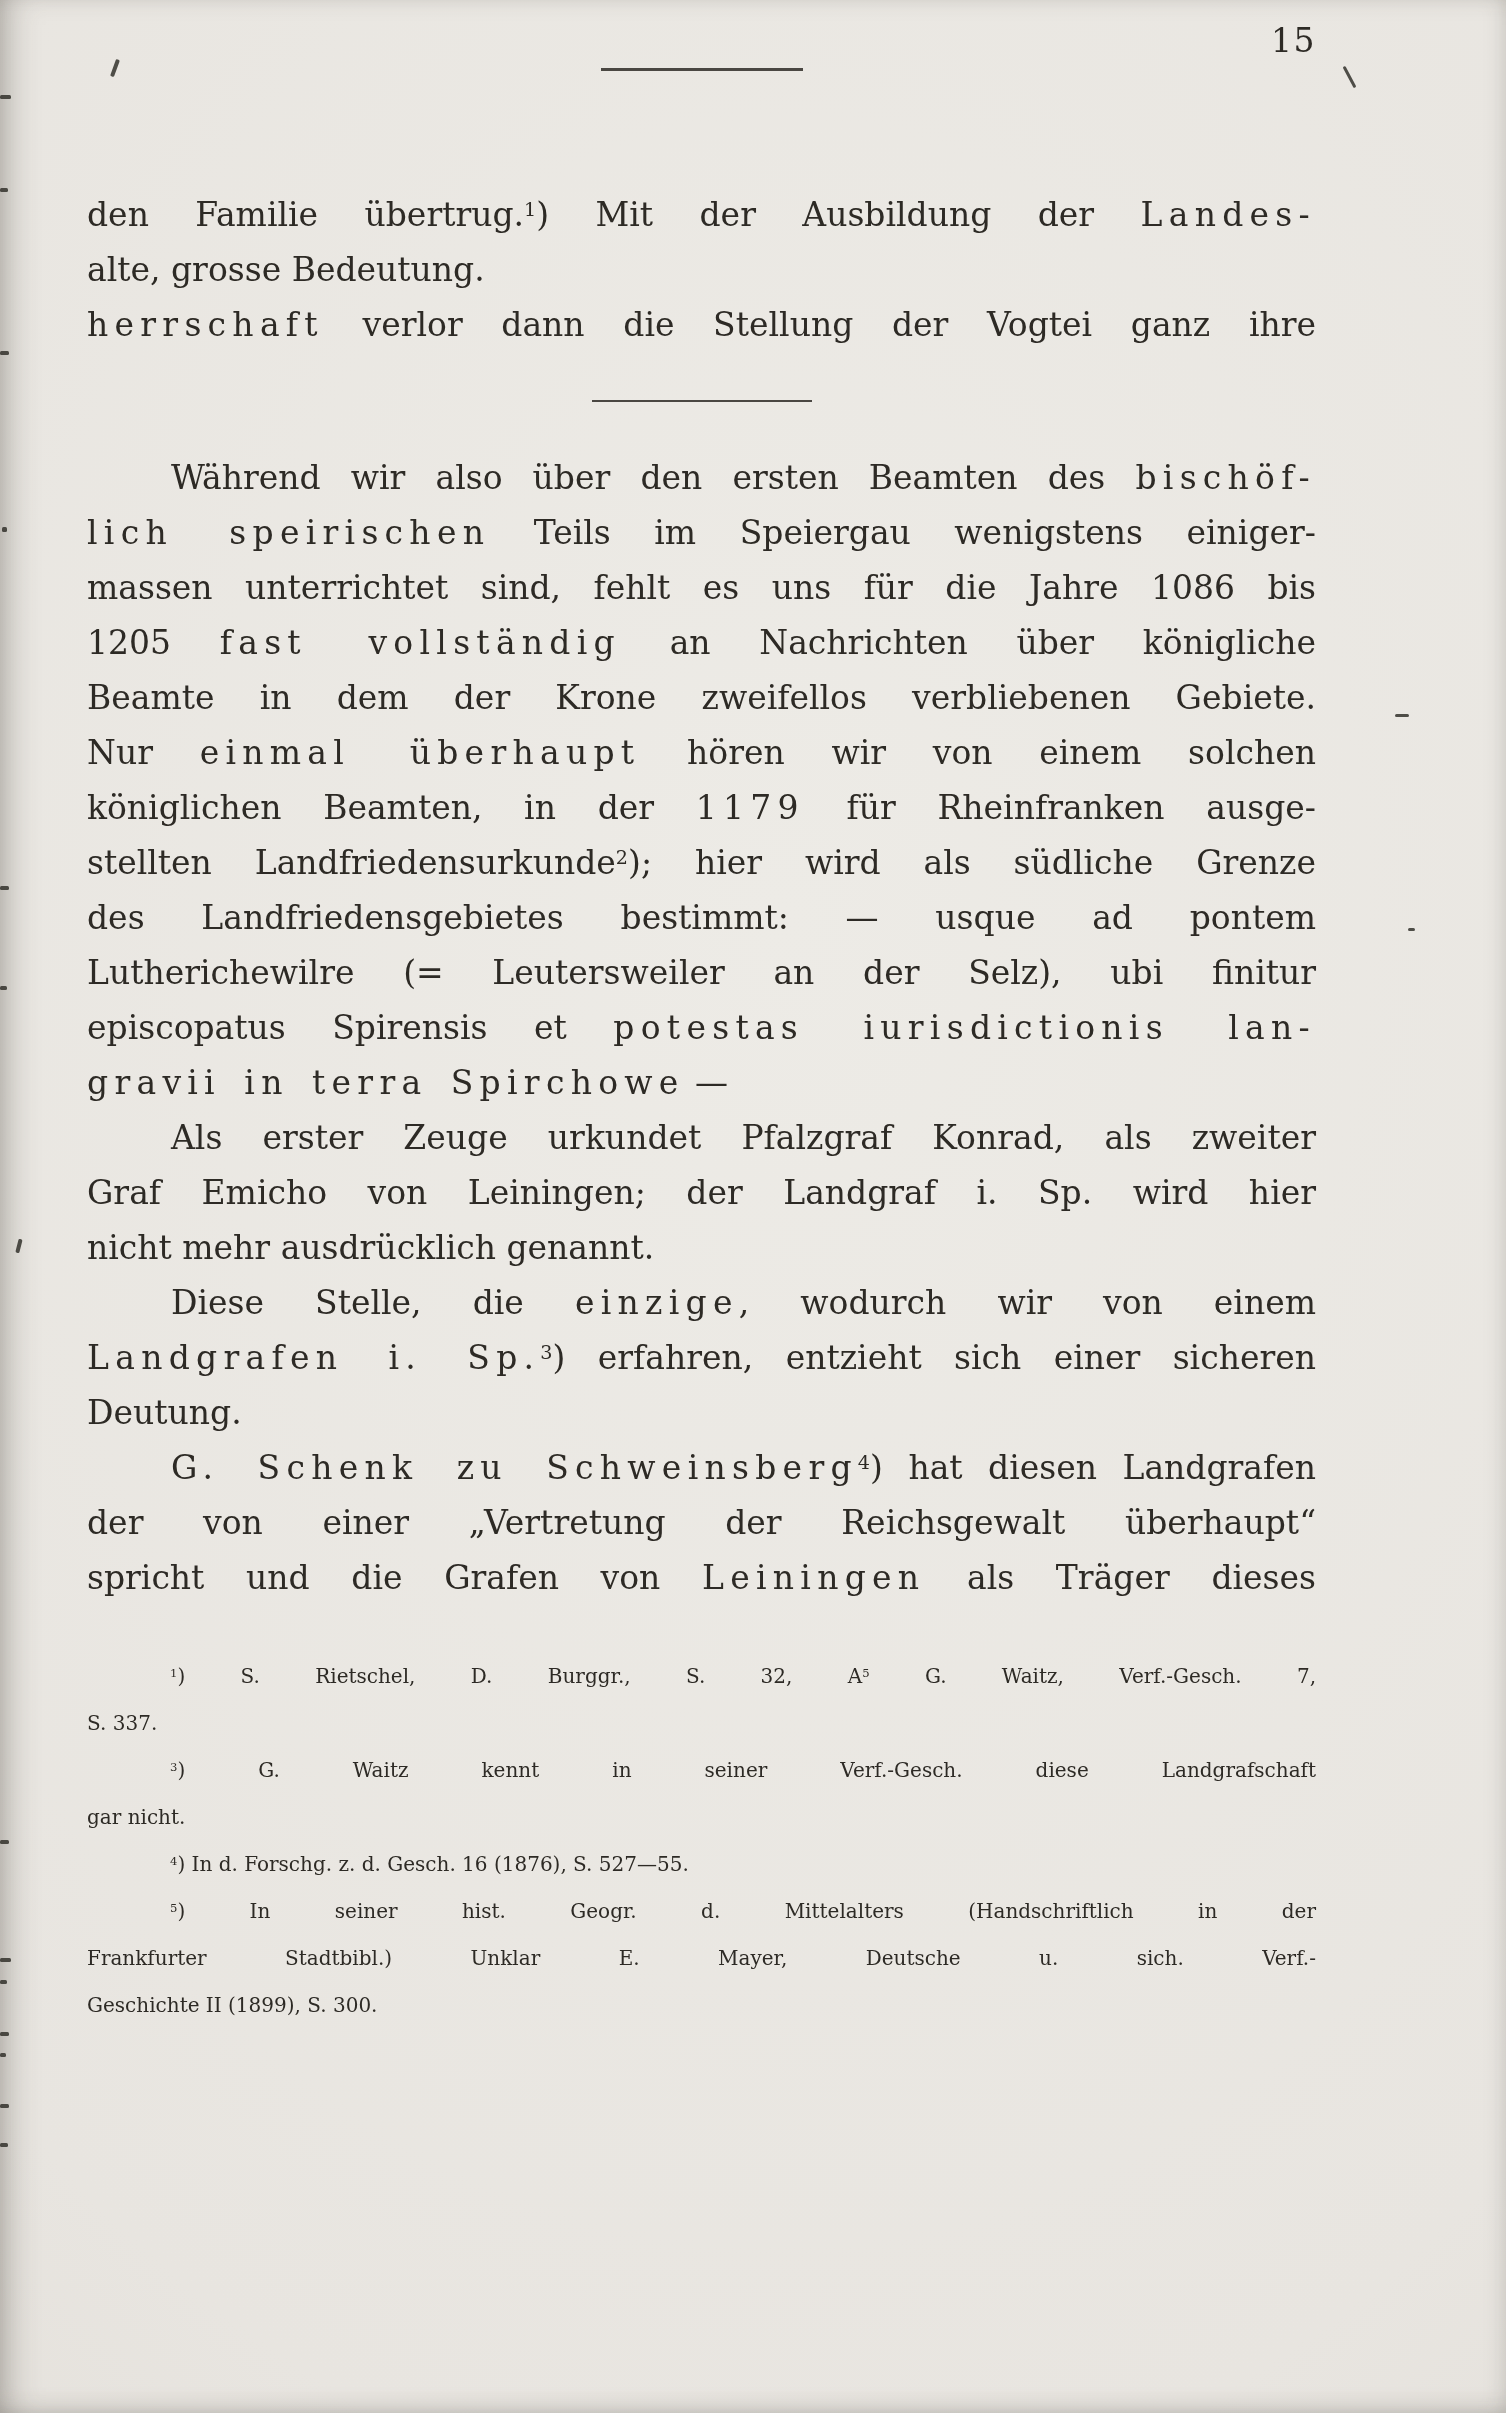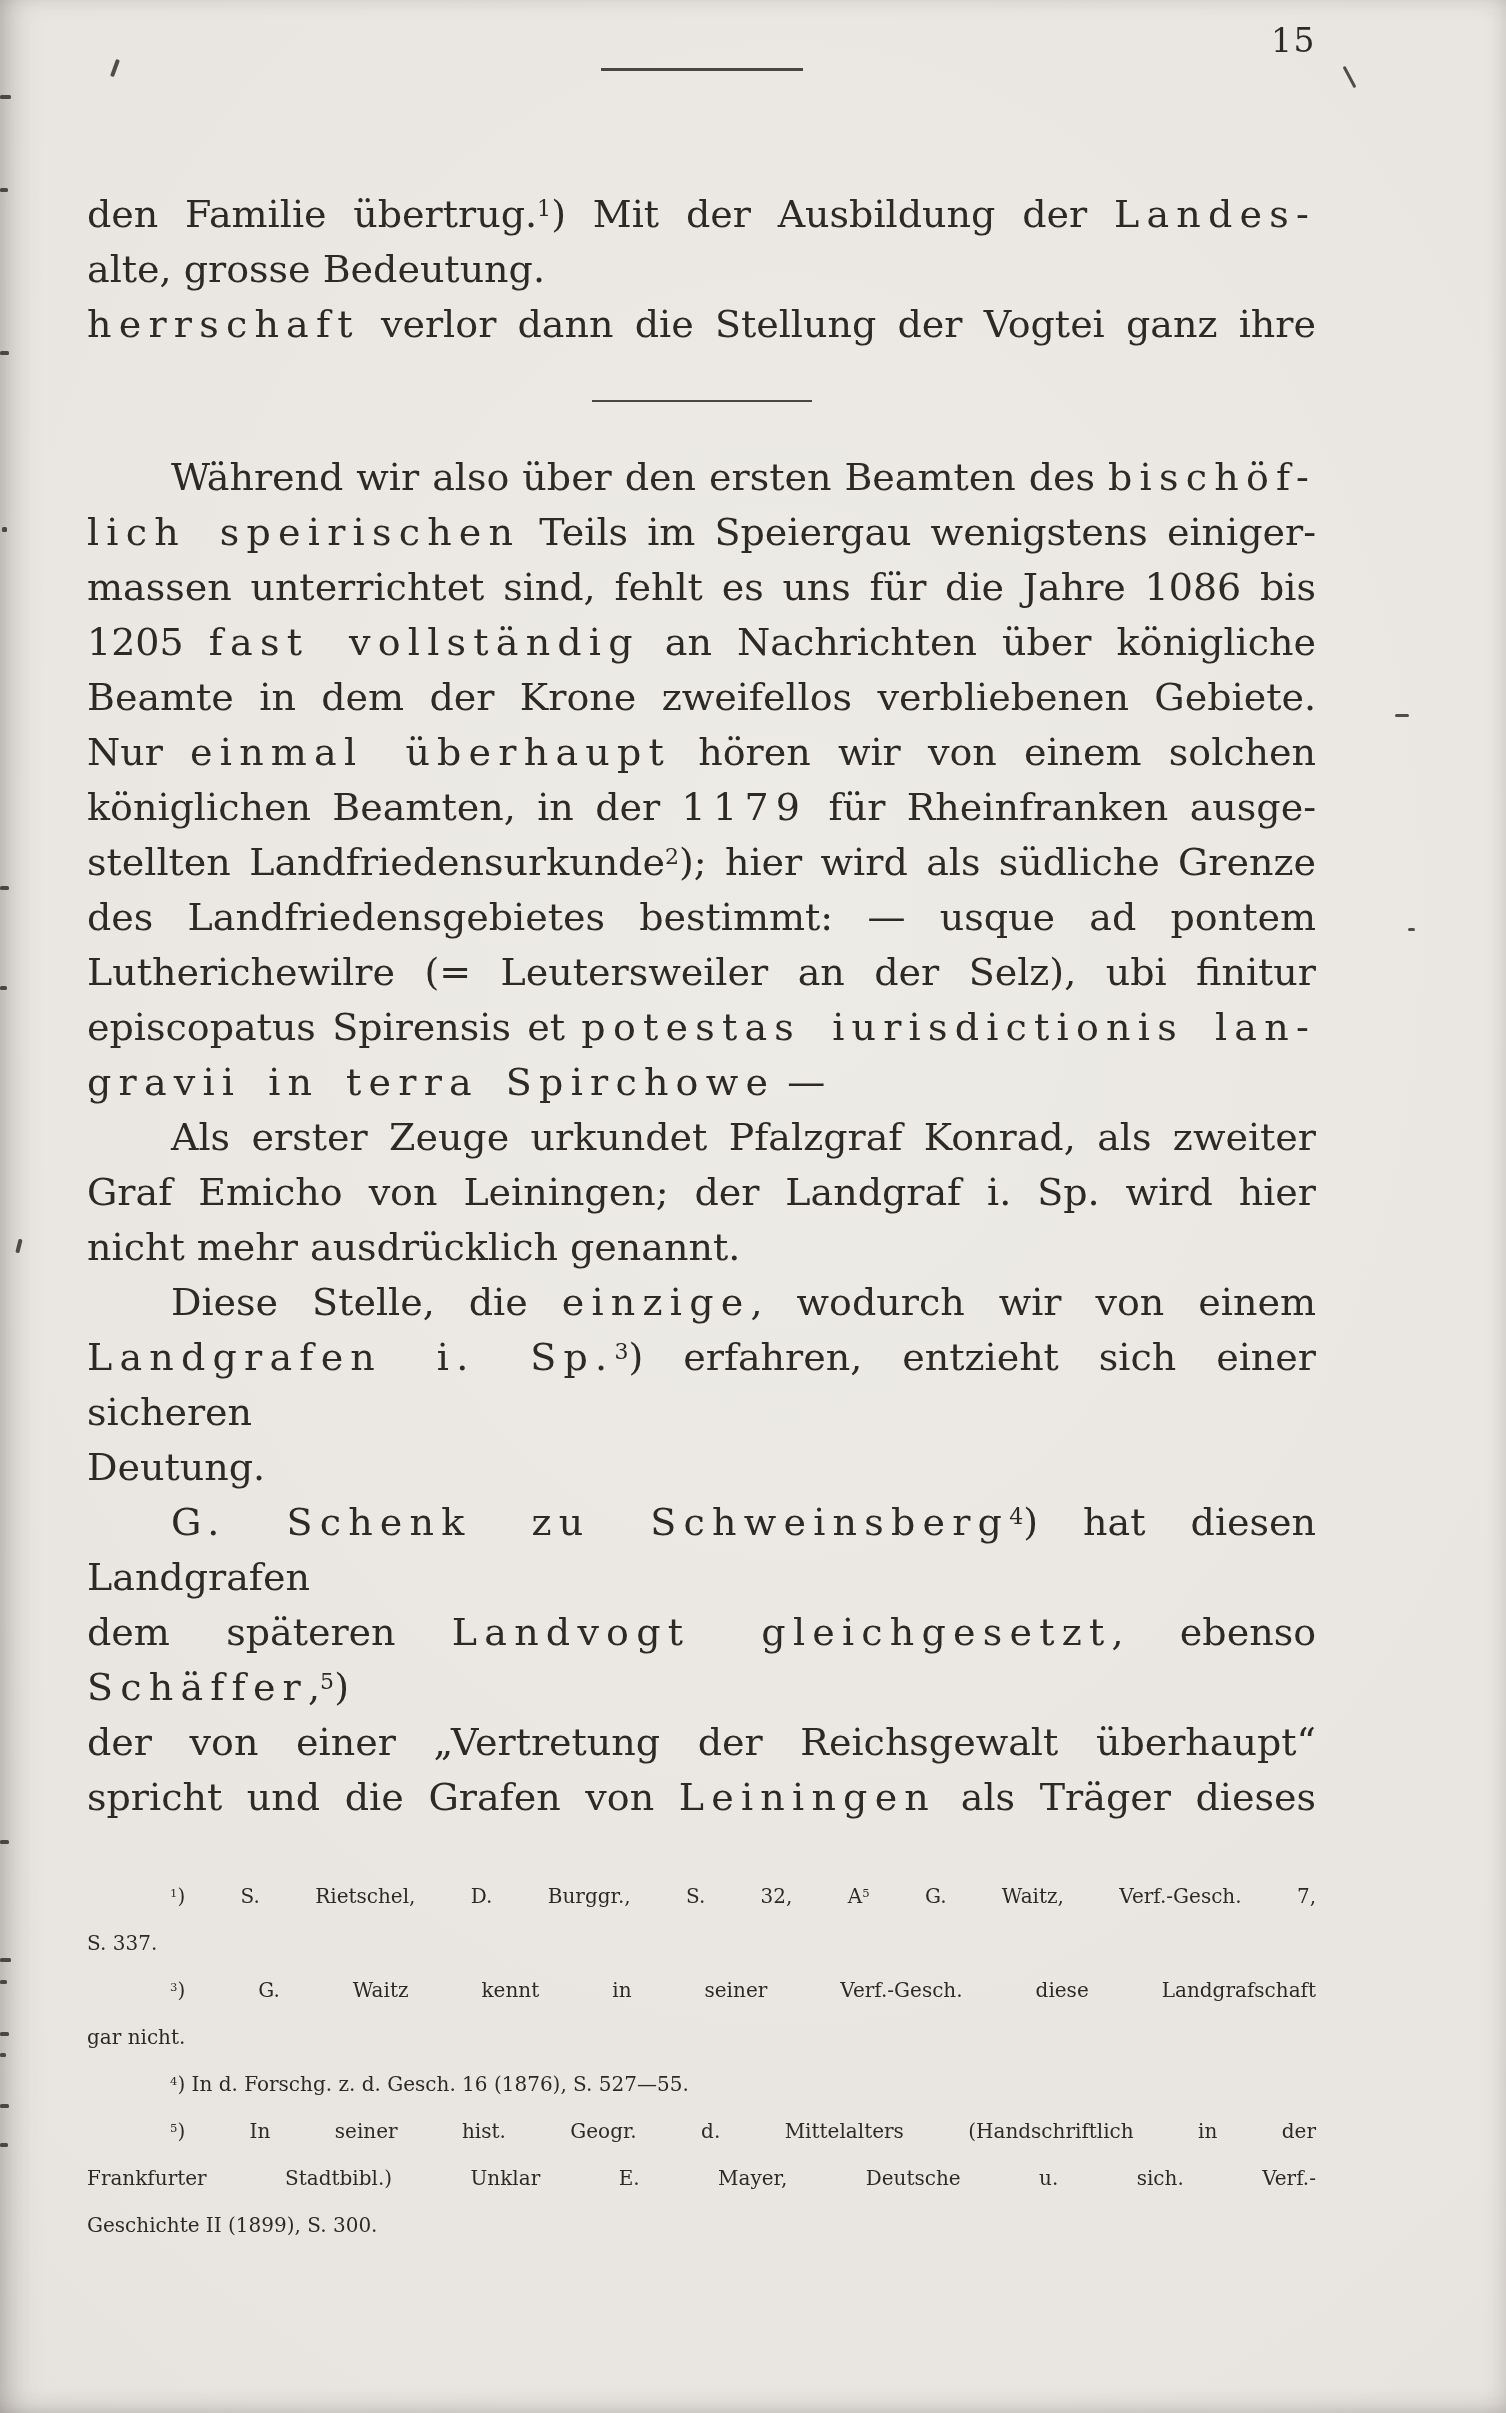--- a/index.html
+++ b/index.html
@@ -43,21 +43,21 @@
   .content {
     position: absolute;
     left: 87px;
     top: 187px;
     width: 1229px;
   }
 
   .paragraph { margin: 0; }
 
   .line {
-    font-size: 38px;
+    font-size: 33px;
     line-height: 55px;
     text-align: justify;
     text-align-last: justify;
     white-space: normal;
   }
   .line.last { text-align-last: left; }
   .line.indent { text-indent: 84px; }
 
   .spaced {
     letter-spacing: 0.19em;
@@ -134,21 +134,20 @@
         <div class="line">Graf Emicho von Leiningen; der Landgraf i. Sp. wird hier</div>
         <div class="line last">nicht mehr ausdrücklich genannt.</div>
       </section>
     <section class="paragraph">
         <div class="line indent">Diese Stelle, die <span class="spaced">einzige</span>, wodurch wir von einem</div>
         <div class="line"><span class="spaced">Landgrafen i. Sp.</span><sup>3</sup>) erfahren, entzieht sich einer sicheren</div>
         <div class="line last">Deutung.</div>
       </section>
     <section class="paragraph">
         <div class="line indent"><span class="spaced">G. Schenk zu Schweinsberg</span><sup>4</sup>) hat diesen Landgrafen</div>
-        <div class="line">dem späteren <span class="spaced">Landvogt gleichgesetzt</span>, ebenso <span class="spaced">Schäffer</span>,<sup>5</sup>)</div>
         <div class="line">der von einer „Vertretung der Reichsgewalt überhaupt“</div>
         <div class="line">spricht und die Grafen von <span class="spaced">Leiningen</span> als Träger dieses</div>
       </section>
 
     <section class="footnotes">
       <div class="footnote">
           <div class="line indent"><sup>1</sup>) S. Rietschel, D. Burggr., S. 32, A<sup>5</sup> G. Waitz, Verf.-Gesch. 7,</div>
           <div class="line last">S. 337.</div>
         </div>
       <div class="footnote">

